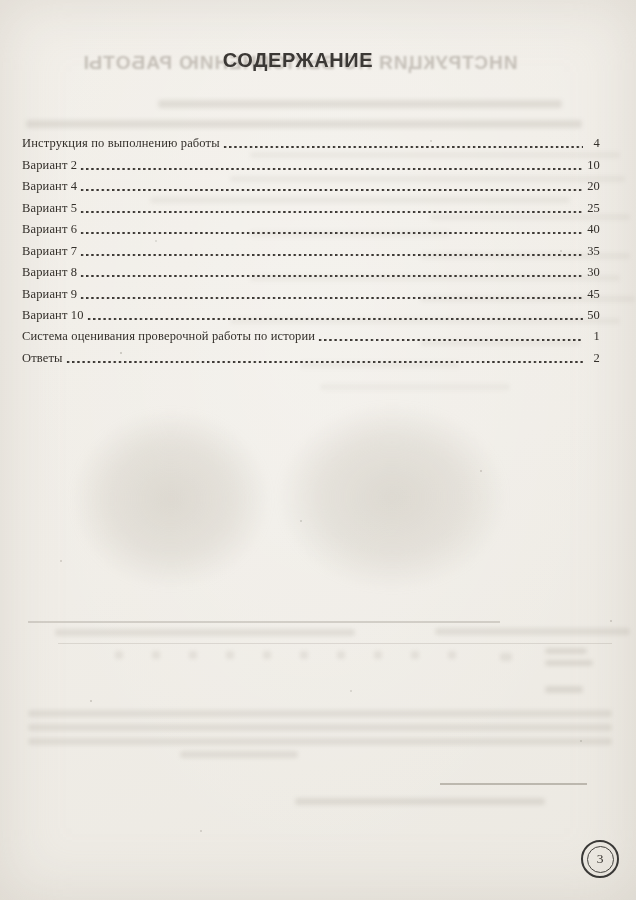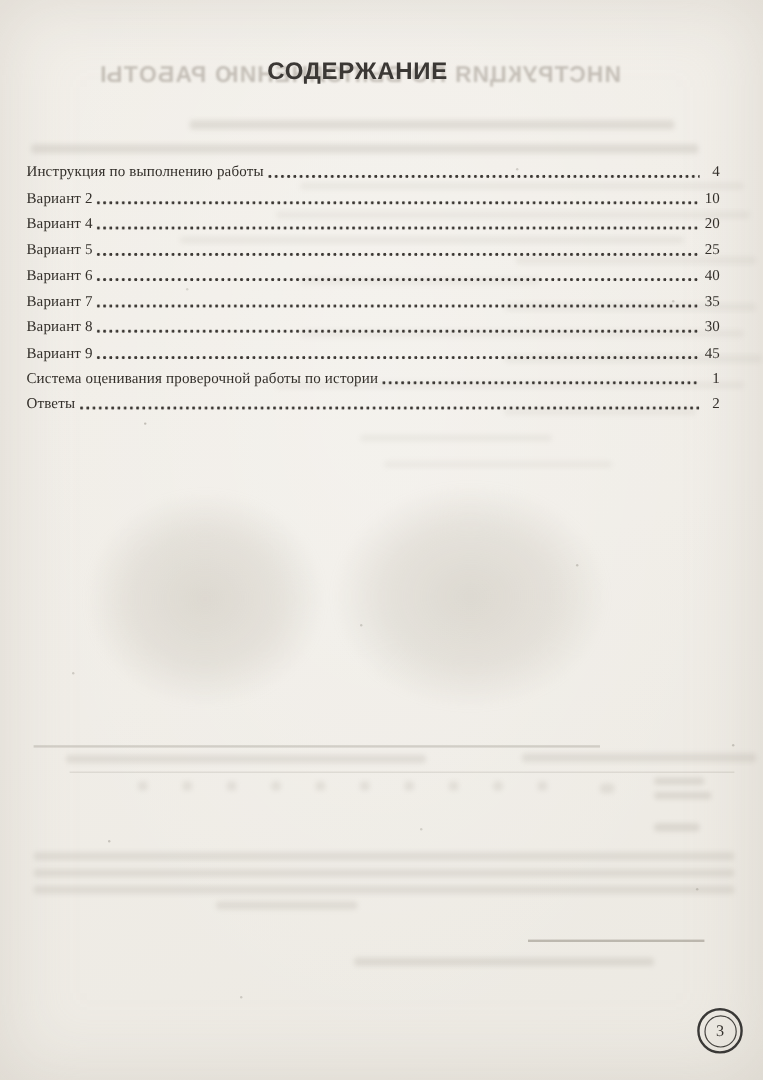--- a/index.html
+++ b/index.html
@@ -145,20 +145,25 @@
           <span class="toc-label">Вариант 8</span>
           <span class="toc-leader"></span>
           <span class="toc-page">30</span>
         </div>
         <div class="toc-row">
           <span class="toc-label">Вариант 9</span>
           <span class="toc-leader"></span>
           <span class="toc-page">45</span>
         </div>
         <div class="toc-row">
+          <span class="toc-label">Вариант 10</span>
+          <span class="toc-leader"></span>
+          <span class="toc-page">50</span>
+        </div>
+        <div class="toc-row">
           <span class="toc-label">Система оценивания проверочной работы по истории</span>
           <span class="toc-leader"></span>
           <span class="toc-page">1</span>
         </div>
         <div class="toc-row">
           <span class="toc-label">Ответы</span>
           <span class="toc-leader"></span>
           <span class="toc-page">2</span>
         </div>
       </div>

